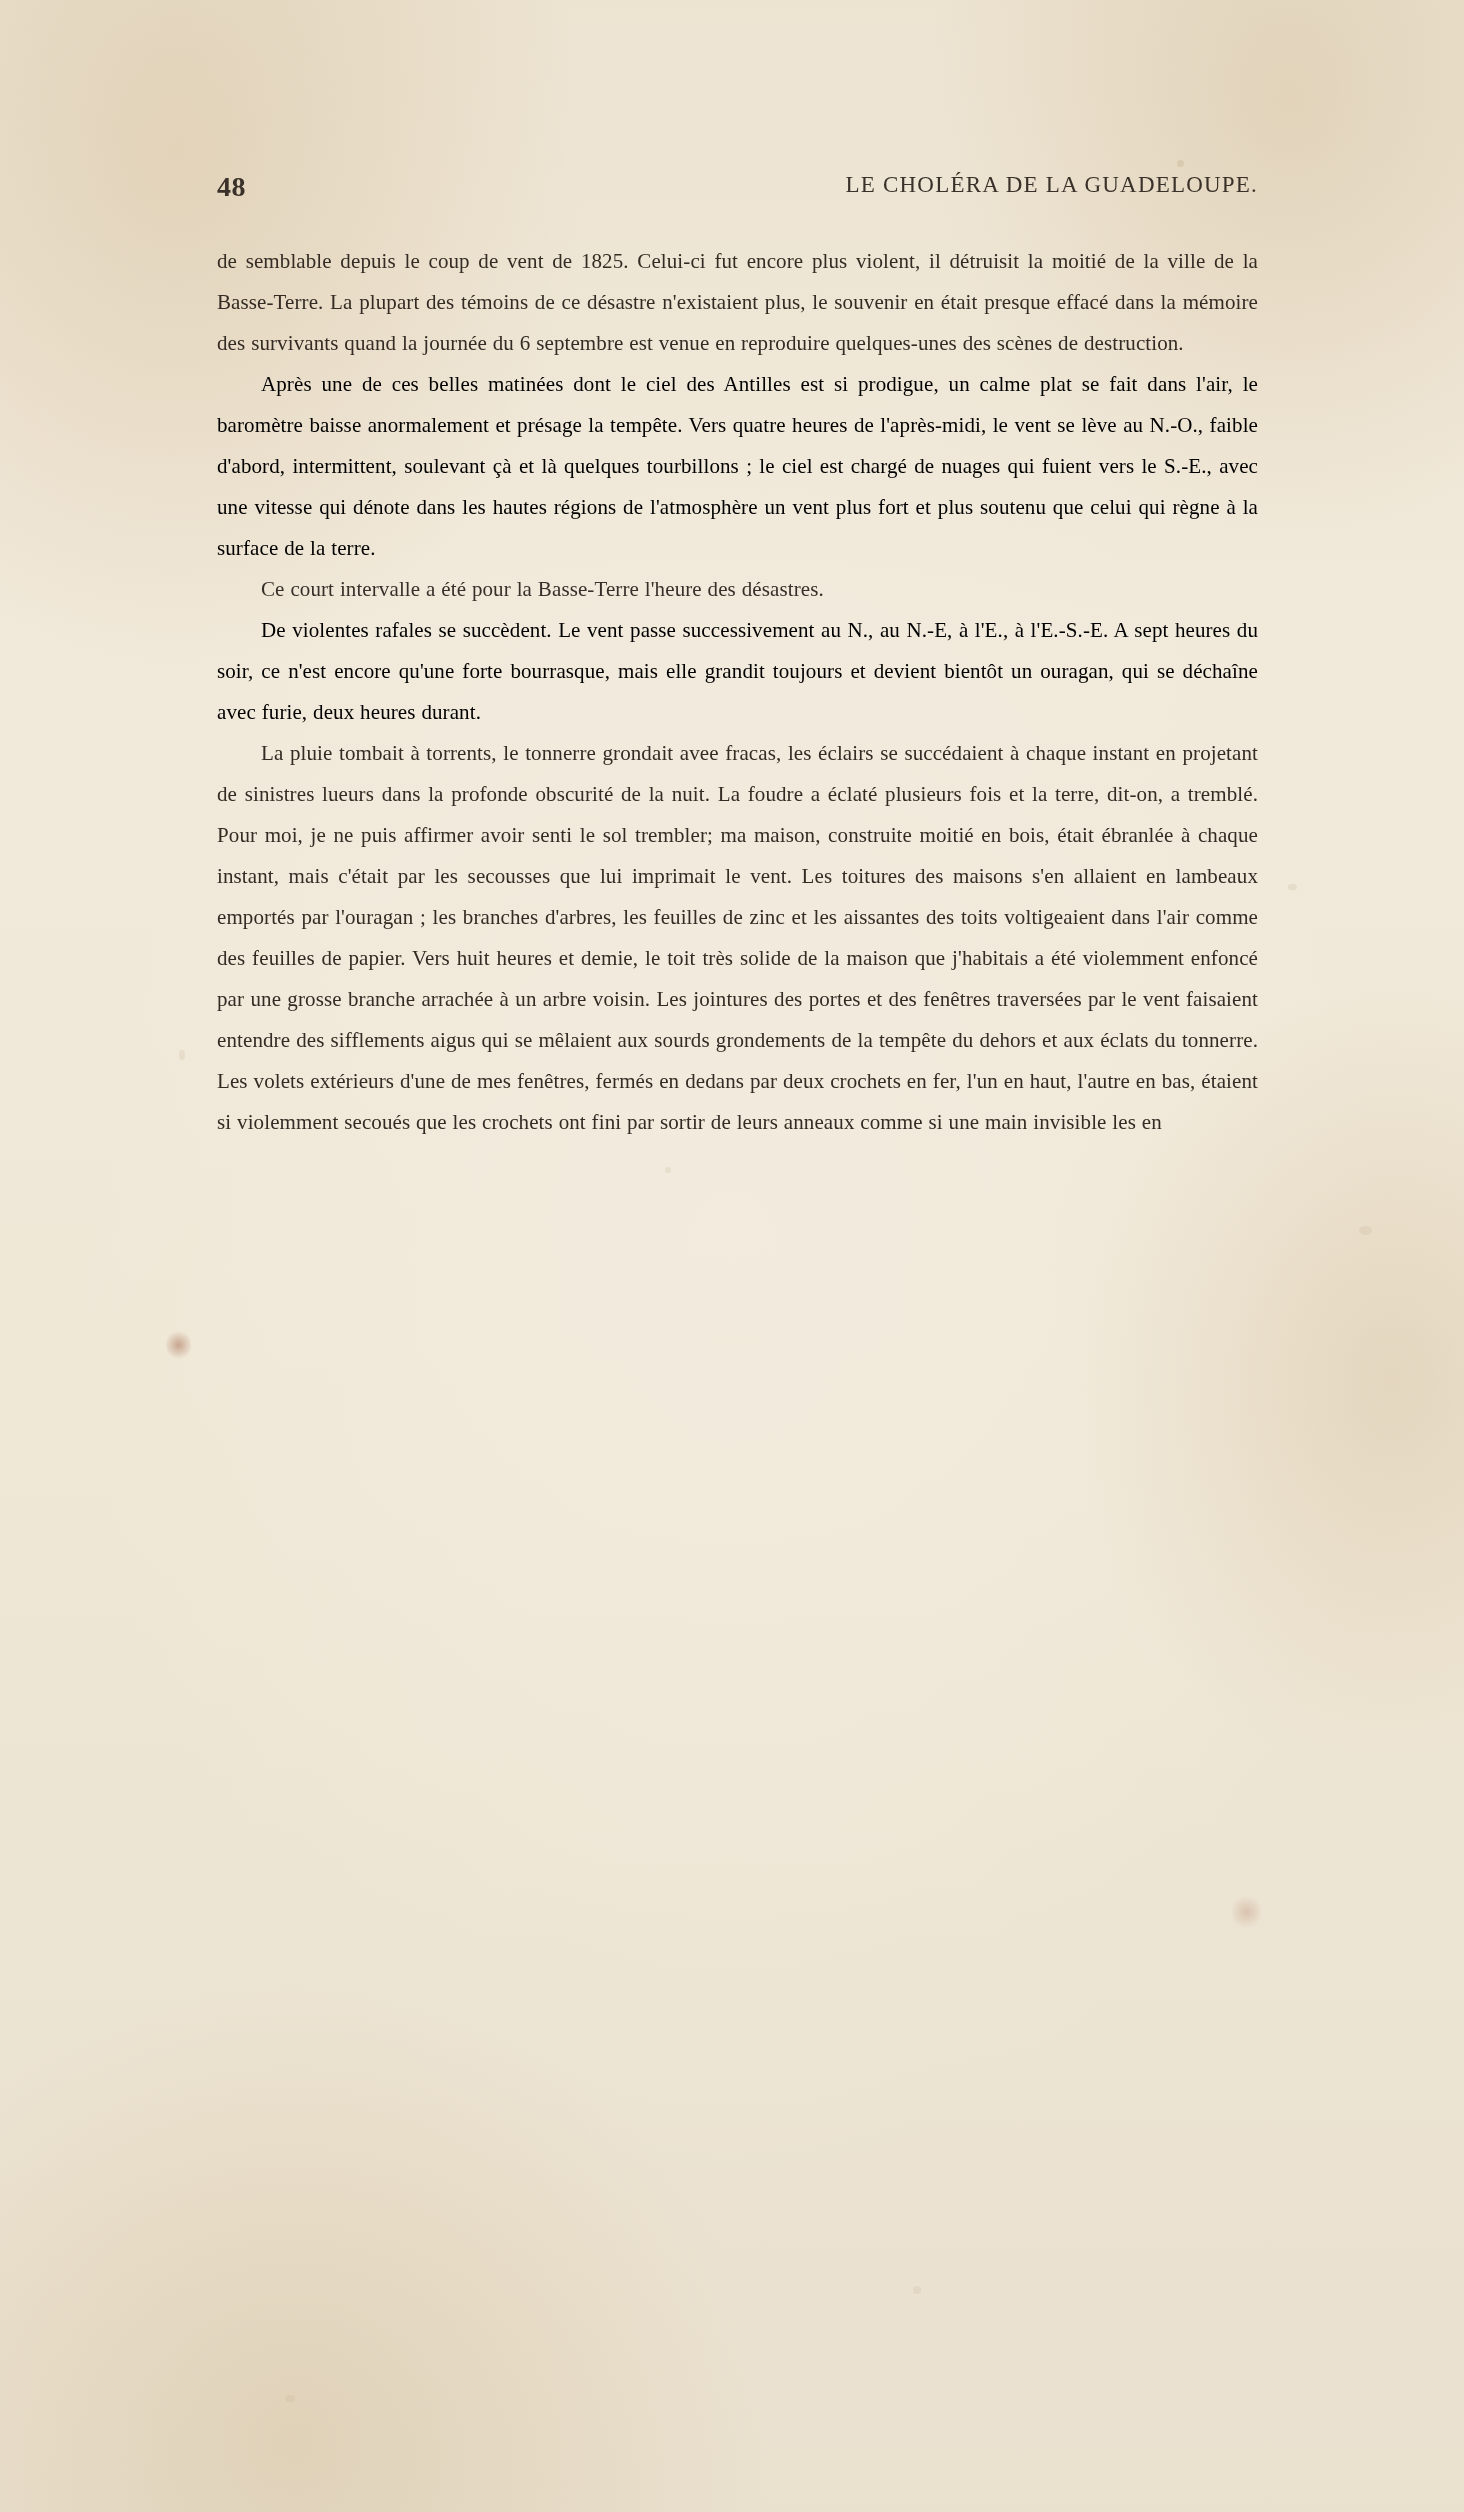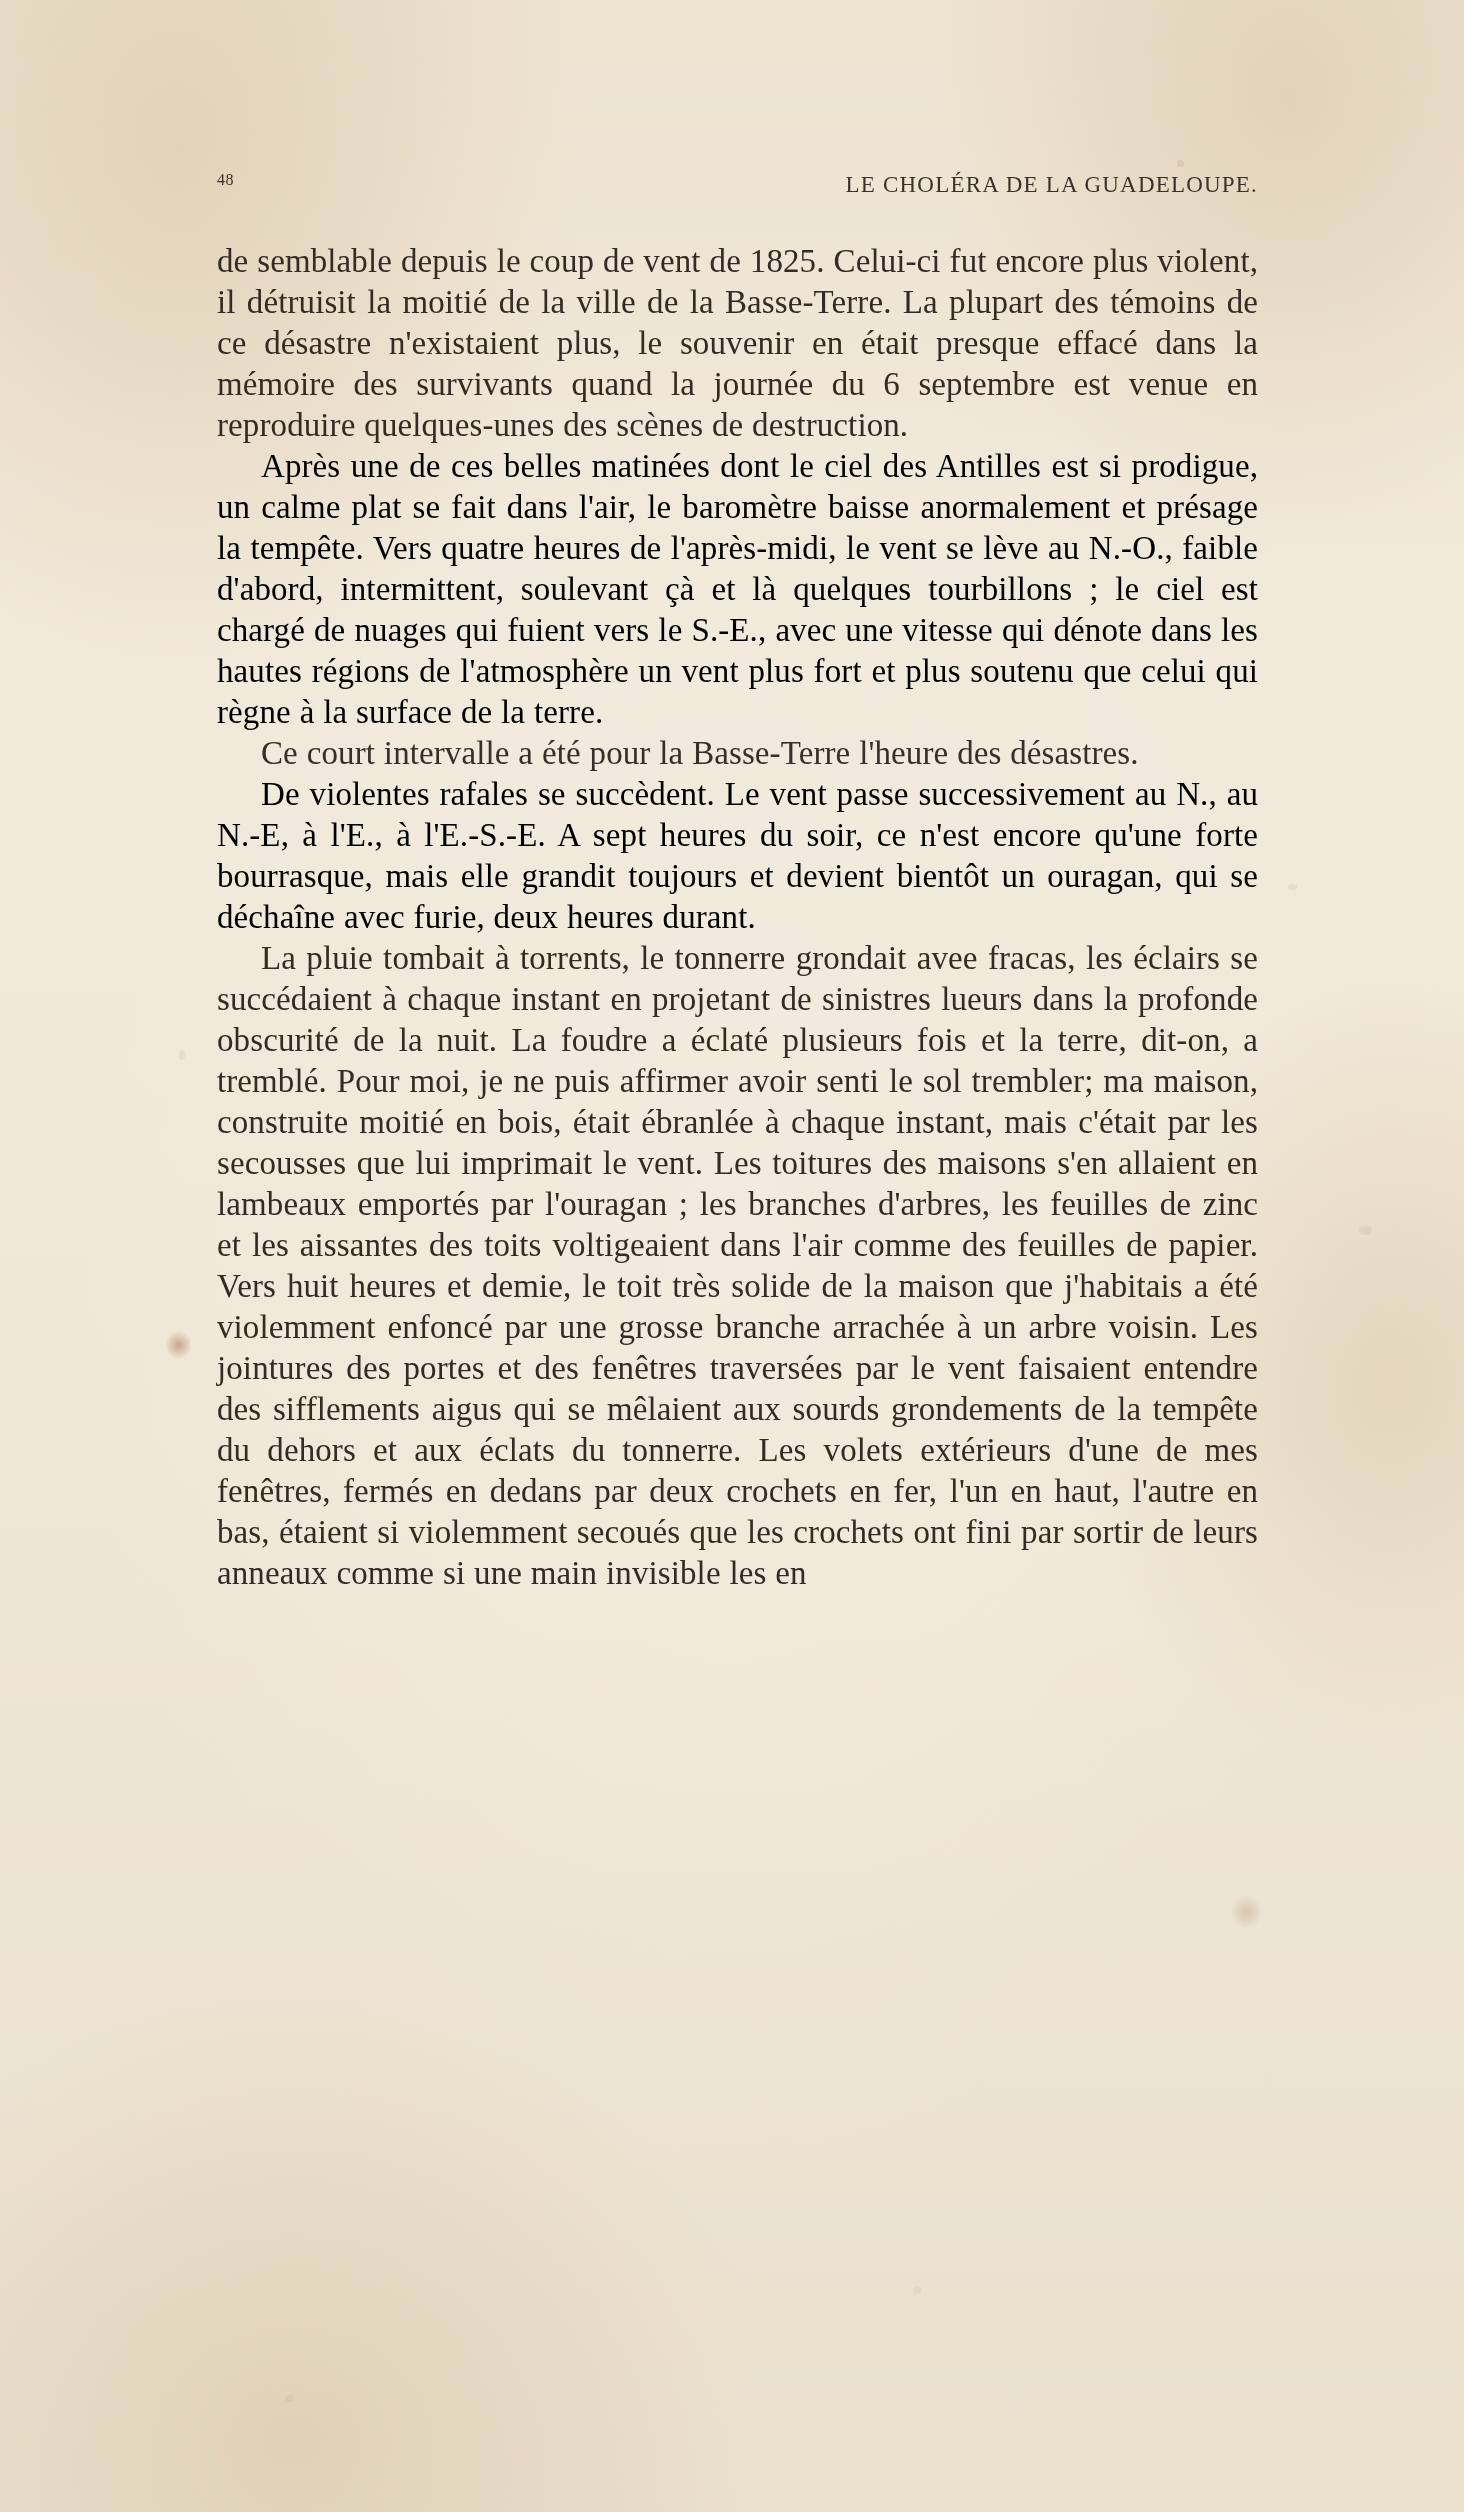--- a/index.html
+++ b/index.html
@@ -45,39 +45,40 @@
 
   .running-head {
     position: relative;
     height: 38px;
     margin-bottom: 32px;
   }
   .folio {
     position: absolute;
     left: 0;
     top: 0;
-    font-size: 16px;
+    font-size: 28px;
     letter-spacing: 0.5px;
     color: #3a322a;
+    font-weight: bold;
   }
   .head-title {
     position: absolute;
     left: 0;
     right: 0;
     top: 1px;
     text-align: right;
     font-size: 23px;
     letter-spacing: 1.2px;
     color: #3a322a;
     text-indent: 40px;
   }
 
   p.para {
     margin: 0;
-    font-size: 33px;
+    font-size: 21px;
     line-height: 41px;
     text-align: justify;
     text-indent: 44px;
     color: #342c24;
     letter-spacing: 0.1px;
     word-spacing: 0.5px;
   }
   p.para.first {
     text-indent: 0;
   }

